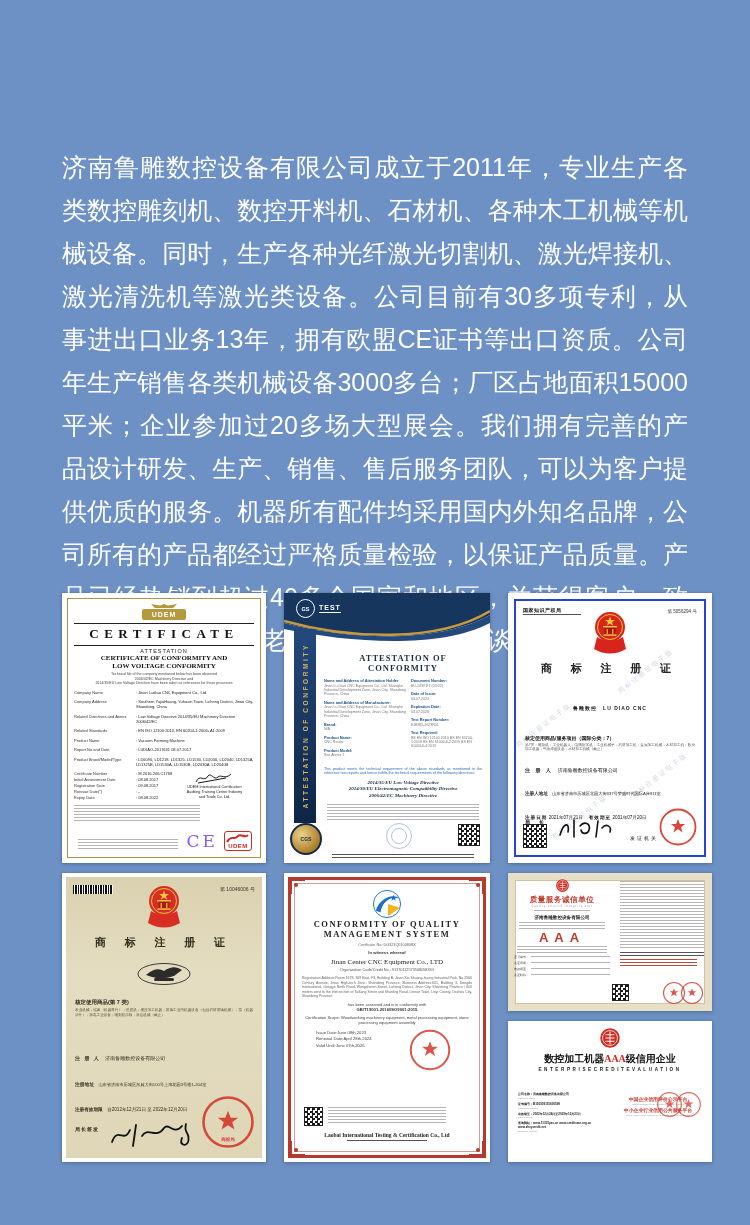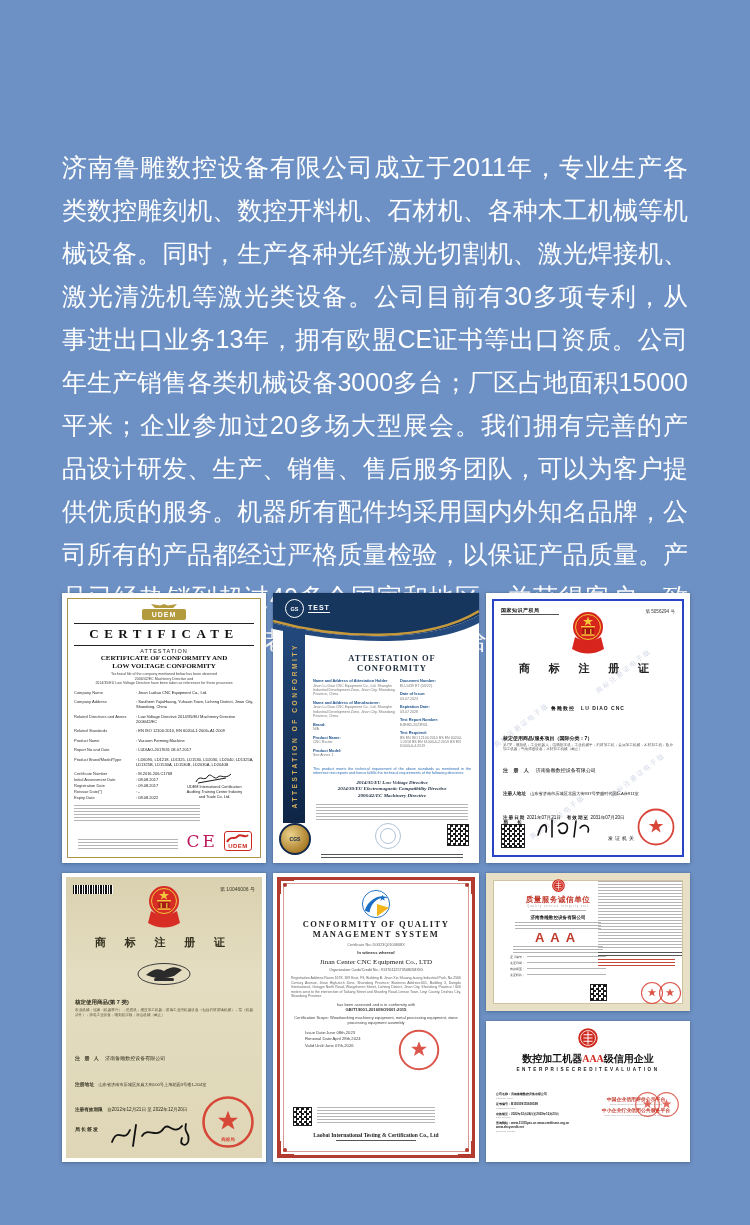--- a/index.html
+++ b/index.html
@@ -6,21 +6,21 @@
   .page{position:relative;width:750px;height:1225px;background:#6D91C4;overflow:hidden;
         font-family:"Liberation Sans",sans-serif;-webkit-font-smoothing:antialiased;}
   
   .title{position:absolute;top:48px;left:0;width:750px;margin:0;text-align:center;
          color:#fff;font-size:58px;font-weight:700;letter-spacing:10px;
          text-shadow:0 2px 3px rgba(40,60,90,.25);}
   .intro{position:absolute;top:146px;left:62px;width:626px;margin:0;color:#fff;
          font-size:25px;line-height:43px;text-align:justify;}
   
   .grid{position:absolute;left:62px;top:593px;width:628px;display:grid;
-        grid-template-columns:204px 206px 204px;grid-template-rows:270px 289px;gap:10px 7px;}
+        grid-template-columns:204px 206px 204px;grid-template-rows:270px 289px;gap:10px 18px;}
   .card{position:relative;background:#fff;overflow:hidden;
         box-shadow:0 0 0 1px rgba(0,0,0,.04),0 1px 4px rgba(20,40,70,.3);}
   .col3stack{display:flex;flex-direction:column;gap:10px;}
   .c6{height:138px;} .c7{flex:1;}
   
   .ml{background-image:repeating-linear-gradient(#9c9c9c 0,#9c9c9c 1px,transparent 1px,transparent 3px);opacity:.75;}
   .mld{background-image:repeating-linear-gradient(#555 0,#555 1px,transparent 1px,transparent 3px);}
   .mlr{background-image:repeating-linear-gradient(#c4473c 0,#c4473c 1px,transparent 1px,transparent 3px);}
   .qr{background-image:repeating-conic-gradient(#1a1a1a 0% 25%,#fff 0% 50%);background-size:5px 5px;border:1px solid #222;}
   .barcode{background-image:repeating-linear-gradient(90deg,#111 0,#111 1px,#fff 1px,#fff 2px,#111 2px,#111 4px,#fff 4px,#fff 5px);}
@@ -40,21 +40,21 @@
   .c1-v{flex:1;color:#222;}
   .c1-v::before{content:": ";}
   .c1-bottom{display:flex;margin-top:4px;}
   .c1-certnums{width:56%;}
   .c1-crow{display:flex;font-size:4px;line-height:6px;}
   .c1-sign{width:44%;text-align:center;}
   .c1-sign svg{display:block;margin:0 auto;}
   .c1-signer{font-size:3.8px;line-height:4.8px;color:#222;}
   .c1-fine{margin-top:4px;height:18px;width:70%;}
   .c1-logos{position:absolute;right:8px;bottom:6px;display:flex;align-items:center;gap:6px;}
-  .c1-ce{font-family:"DejaVu Serif",serif;font-size:17px;letter-spacing:3px;color:#be185d;}
+  .c1-ce{font-family:"DejaVu Serif",serif;font-size:17px;letter-spacing:3px;color:#8b5cf6;}
   .c1-useal{width:26px;text-align:center;border:1.5px solid #cc2a20;border-radius:3px;padding:1px 0;}
   .c1-useal-mark{display:block;height:10px;}
   .c1-useal-txt{display:block;color:#cc2a20;font-weight:700;font-size:6px;letter-spacing:.5px;}
   .c1-addr{position:absolute;left:10px;bottom:6px;width:100px;height:12px;}
   
   .c2-head{position:absolute;top:0;left:0;width:100%;height:58px;}
   .c2-cgs{position:absolute;top:6px;left:12px;display:flex;gap:4px;align-items:center;z-index:2;}
   .c2-ring{width:17px;height:17px;border:1.5px solid #fff;border-radius:50%;color:#fff;font-size:5.5px;
            display:flex;align-items:center;justify-content:center;font-weight:700;}
   .c2-test{color:#fff;font-weight:700;font-size:7px;letter-spacing:1px;border-bottom:1px solid #fff;padding-bottom:1px;}
@@ -153,21 +153,21 @@
   .c5-seal{position:absolute;right:26px;bottom:78px;width:44px;height:44px;opacity:.85;}
   .c5-qrrow{position:absolute;left:8px;bottom:24px;display:flex;gap:5px;align-items:flex-start;}
   .c5-qr{width:17px;height:17px;}
   .c5-fine{width:118px;height:18px;}
   .c5-footer{position:absolute;left:0;bottom:12px;width:100%;text-align:center;
              font-family:"Liberation Serif",serif;font-weight:700;font-size:5.5px;color:#222;}
   .c5-sub{position:absolute;left:50%;transform:translateX(-50%);bottom:7px;width:80px;height:3px;}
   
   .c6-shell{position:absolute;inset:0;background:#e8e0c6;}
   .c6-inner{position:absolute;inset:7px;background:#fff;border:1px solid #cfc3a0;}
-  .c6-left{position:absolute;left:24px;top:4px;width:96px;text-align:center;}
+  .c6-left{position:absolute;left:6px;top:4px;width:96px;text-align:center;}
   .c6-emb{display:block;margin:0 auto;width:17px;height:17px;}
   .c6-t{margin-top:1px;color:#c0392b;font-weight:700;font-size:7.6px;letter-spacing:.5px;}
   .c6-te{font-size:2.6px;color:#999;letter-spacing:1px;}
   .c6-l1{margin:2px auto 0;width:56px;height:3px;}
   .c6-co{margin-top:2px;font-size:4.6px;font-weight:700;color:#222;}
   .c6-l2{margin:2px auto 0;width:86px;height:7px;}
   .c6-aaa{margin-top:1px;color:#c0392b;font-weight:700;font-size:13px;letter-spacing:6px;}
   .c6-l3{margin:1px auto 0;width:90px;height:7px;}
   .c6-fields{margin-top:2px;text-align:left;}
   .c6-fr{display:flex;align-items:center;gap:2px;margin-bottom:2px;}

